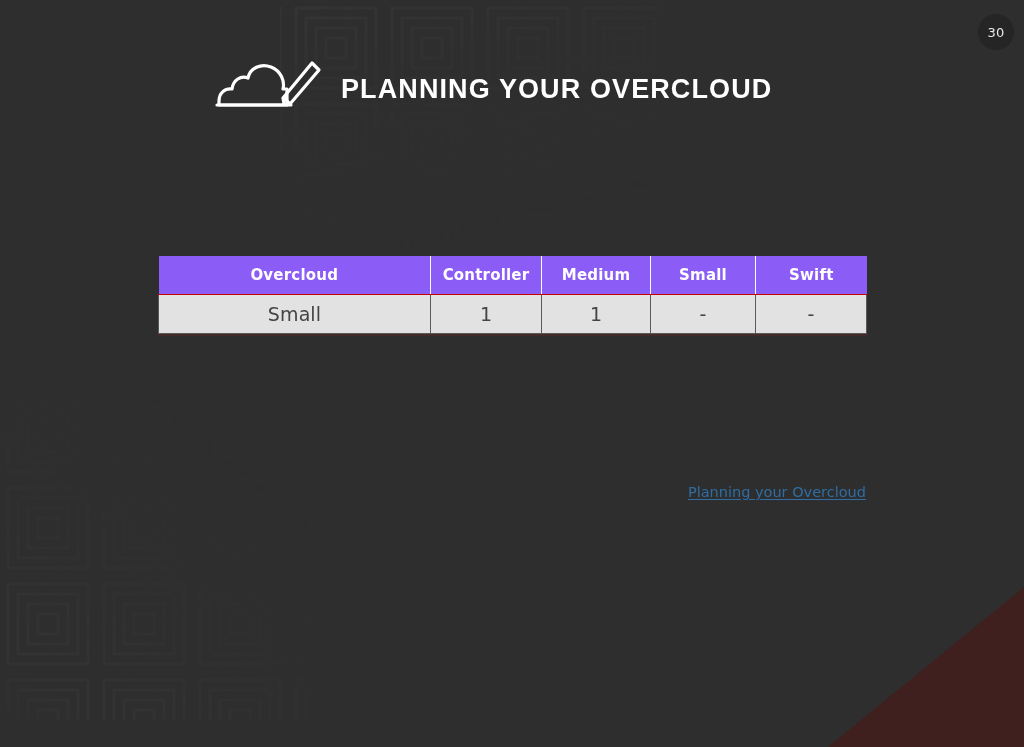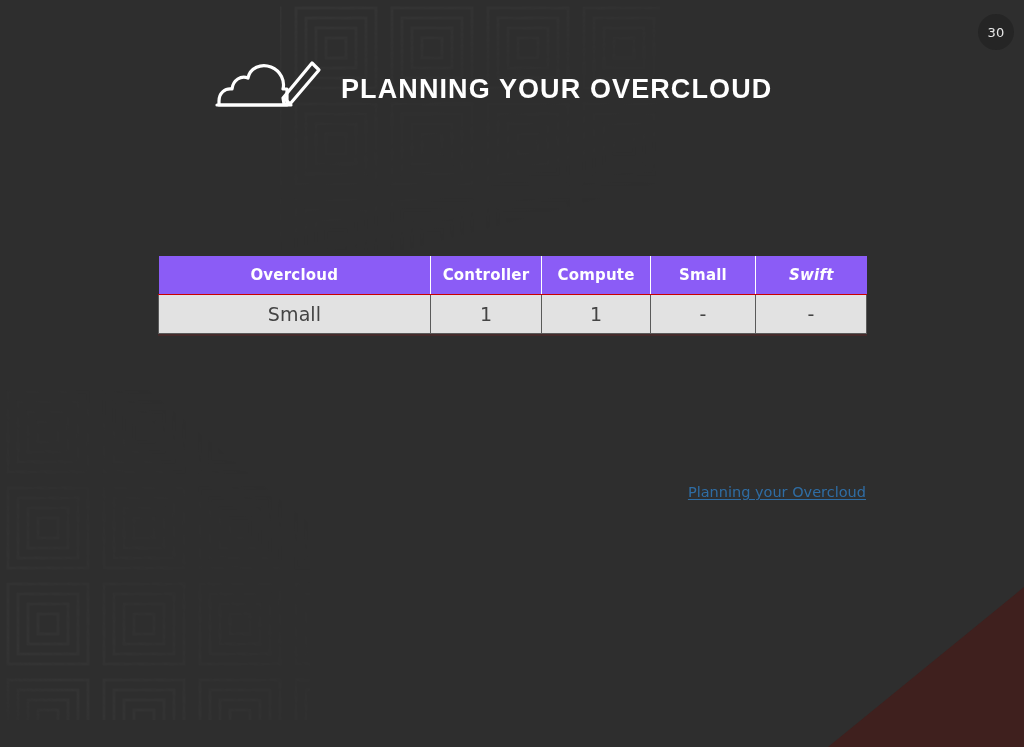--- a/index.html
+++ b/index.html
@@ -106,21 +106,21 @@
     color: #ffffff;
     font-size: 15px;
     font-weight: bold;
     height: 36px;
     text-align: center;
     border-right: 1px solid #ffffff;
     border-bottom: 1px solid #cc0000;
     font-family: "DejaVu Sans", sans-serif;
     letter-spacing: .2px;
   }
-  table.overcloud-table th:last-child { border-right: none; font-style: italic; }
+  table.overcloud-table th:last-child { border-right: none; }
 
   table.overcloud-table td {
     height: 36px;
     text-align: center;
     font-size: 19px;
     color: #444444;
     border: 1px solid #5a5a5a;
     font-family: "DejaVu Sans", sans-serif;
     letter-spacing: .1px;
   }
@@ -212,21 +212,21 @@
         <col class="col-name">
           <col class="col-ctrl">
           <col class="col-comp">
           <col class="col-ceph">
           <col class="col-swift">
       </colgroup>
       <thead>
         <tr>
           <th>Overcloud</th>
           <th>Controller</th>
-          <th>Compute</th>
+          <th>Medium</th>
           <th>Small</th>
           <th>Swift</th>
         </tr>
       </thead>
       <tbody>
         <tr>
           <td>Small</td>
           <td>1</td>
           <td>1</td>
           <td>-</td>

